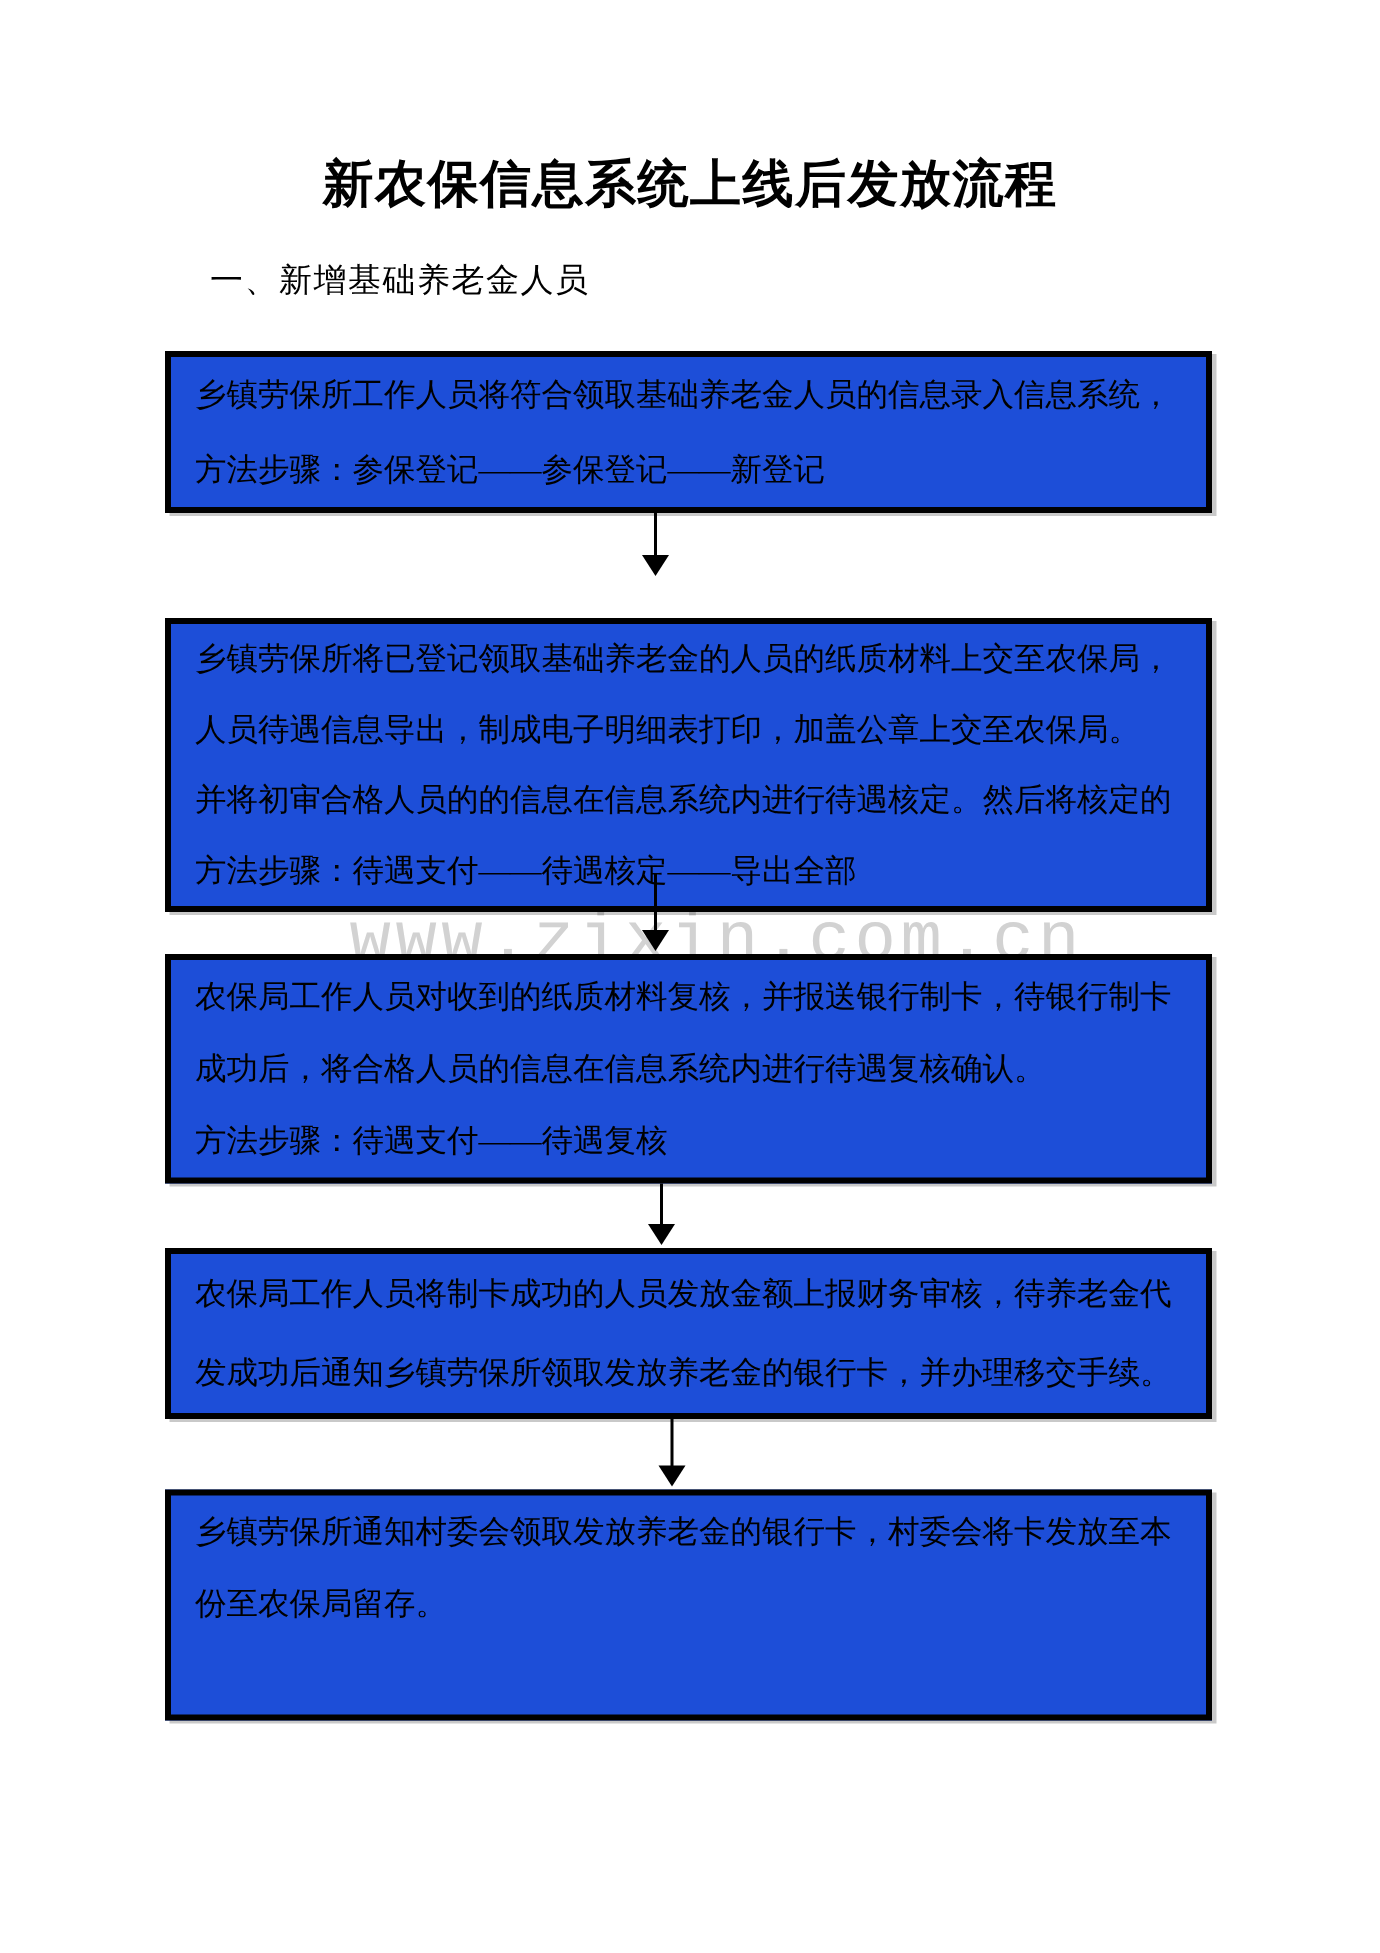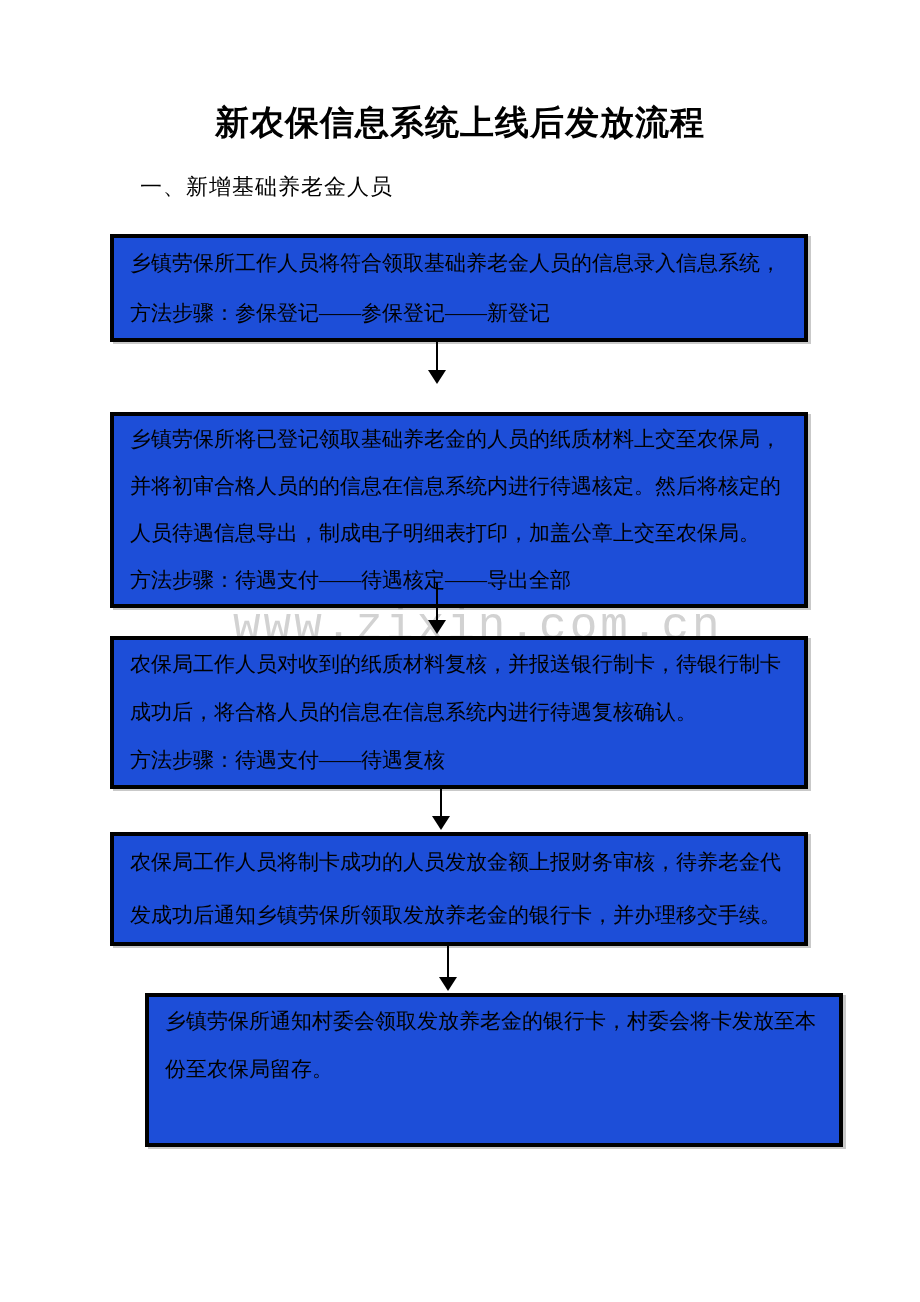--- a/index.html
+++ b/index.html
@@ -54,21 +54,21 @@
   }
   .box .line { white-space: nowrap; }
   .box1 { top: 234px; height: 108px; }
   .box1 .line { line-height: 50px; }
   .box2 { top: 396px; height: 196px; margin-top: 16px; }
   .box2 .line { line-height: 47px; }
   .box3 { top: 636px; height: 153px; }
   .box3 .line { line-height: 48px; }
   .box4 { top: 832px; height: 114px; }
   .box4 .line { line-height: 53px; }
-  .box5 { top: 993px; height: 154px; margin-left: 35px; }
+  .box5 { top: 993px; height: 154px; }
   .box5 .line { line-height: 48px; }
   .arrow { position: absolute; width: 18px; z-index: 2; }
   .arrow .arrow-line {
     position: absolute; left: 8px; top: 0;
     width: 2px; height: calc(100% - 13px);
     background: #000000;
   }
   .arrow .arrow-head {
     position: absolute; left: 0; bottom: 0;
     width: 0; height: 0;
@@ -97,22 +97,22 @@
     <div class="line">方法步骤：参保登记——参保登记——新登记</div>
   </div>
 
   <div class="arrow arrow1">
     <div class="arrow-line"></div>
     <div class="arrow-head"></div>
   </div>
 
   <div class="box box2">
     <div class="line">乡镇劳保所将已登记领取基础养老金的人员的纸质材料上交至农保局，</div>
+    <div class="line">人员待遇信息导出，制成电子明细表打印，加盖公章上交至农保局。</div>
     <div class="line">并将初审合格人员的的信息在信息系统内进行待遇核定。然后将核定的</div>
-    <div class="line">人员待遇信息导出，制成电子明细表打印，加盖公章上交至农保局。</div>
     <div class="line">方法步骤：待遇支付——待遇核定——导出全部</div>
   </div>
 
   <div class="arrow arrow2">
     <div class="arrow-line"></div>
     <div class="arrow-head"></div>
   </div>
 
   <div class="box box3">
     <div class="line">农保局工作人员对收到的纸质材料复核，并报送银行制卡，待银行制卡</div>

